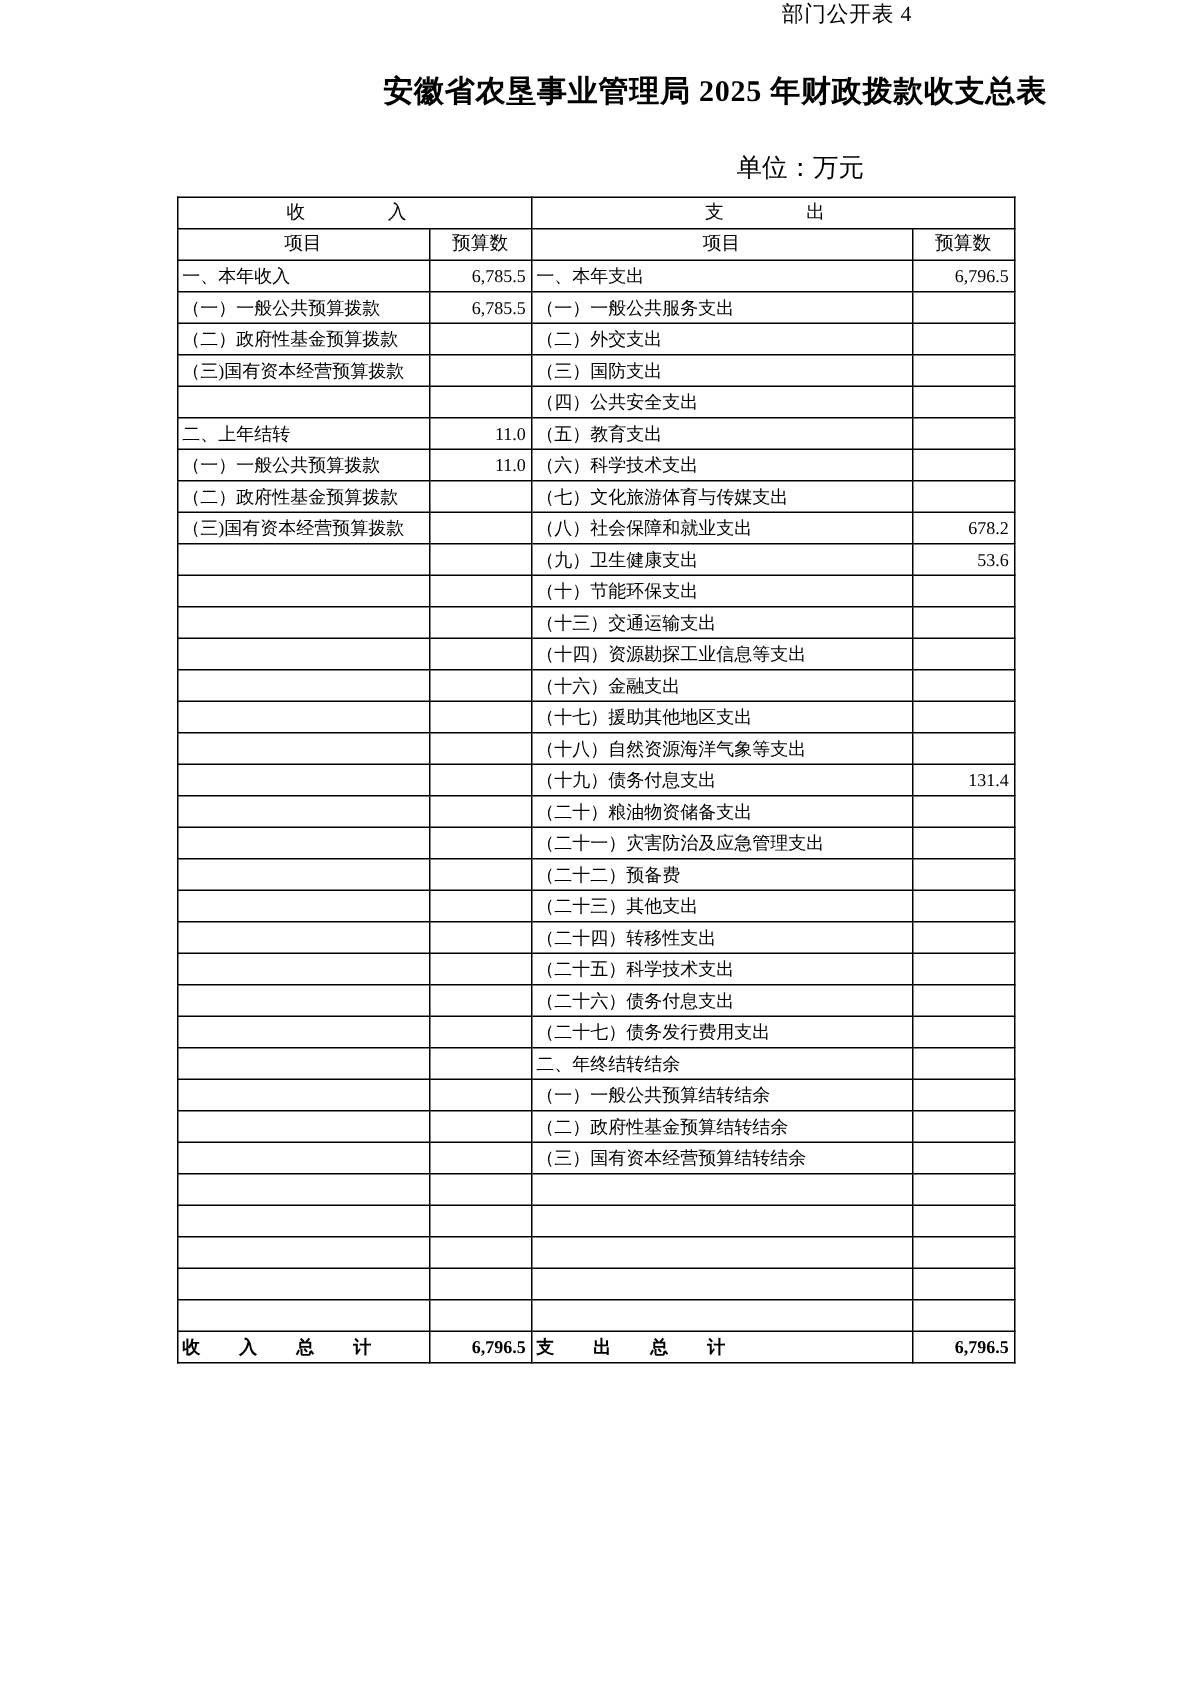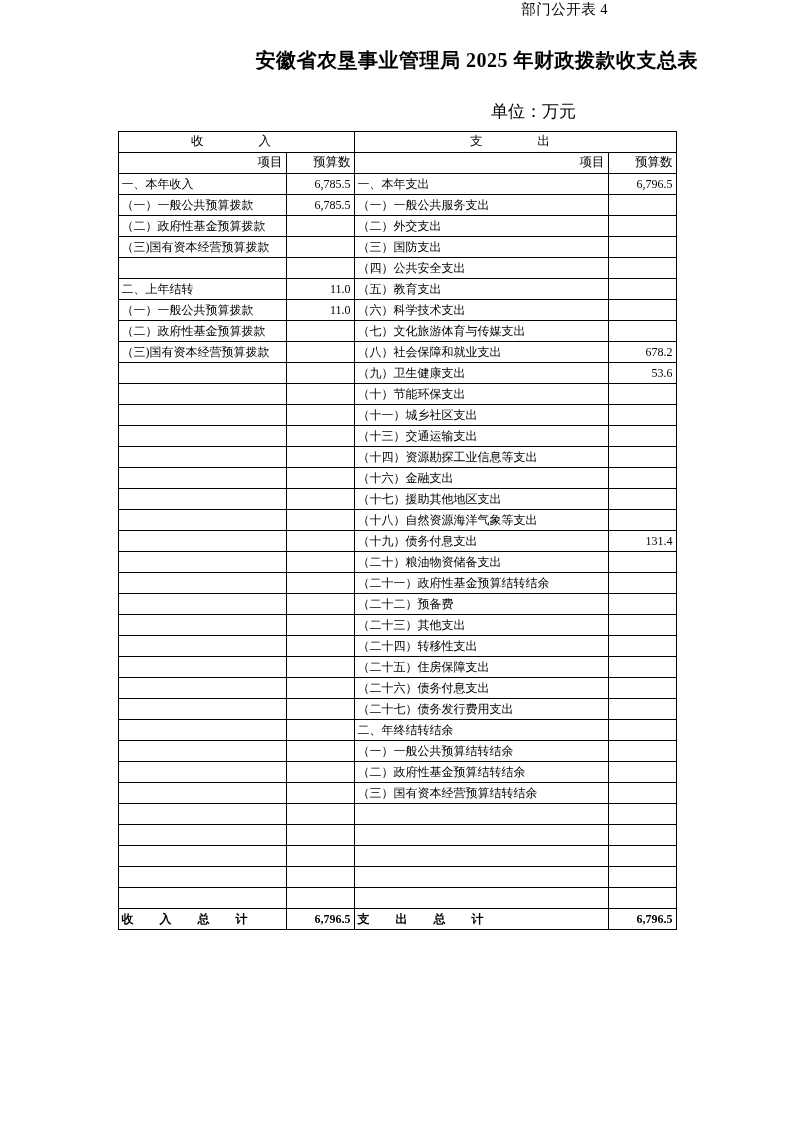--- a/index.html
+++ b/index.html
@@ -62,21 +62,21 @@
   .col-exp-item { width: 254px; }
   .col-exp-val  { width: 68px; }
 
   .hdr-group {
     text-align: center;
     letter-spacing: 10px;
     font-size: 12.5px;
     padding-left: 10px;
   }
   .hdr-sub {
-    text-align: right;
+    text-align: center;
     font-size: 12.5px;
   }
   .num {
     text-align: right;
     padding-right: 6px;
   }
   .lv1 { padding-left: 4px; }
   .lv2 { padding-left: 12px; }
   .total-row td {
     font-weight: bold;
@@ -184,26 +184,20 @@
         </tr>
         <tr>
           <td class="lv1"></td>
           <td class="num"></td>
           <td class="lv2">（十）节能环保支出</td>
           <td class="num"></td>
         </tr>
         <tr>
           <td class="lv1"></td>
           <td class="num"></td>
-          <td class="lv2">（十一）城乡社区支出</td>
-          <td class="num"></td>
-        </tr>
-        <tr>
-          <td class="lv1"></td>
-          <td class="num"></td>
           <td class="lv2">（十三）交通运输支出</td>
           <td class="num"></td>
         </tr>
         <tr>
           <td class="lv1"></td>
           <td class="num"></td>
           <td class="lv2">（十四）资源勘探工业信息等支出</td>
           <td class="num"></td>
         </tr>
         <tr>
@@ -232,21 +226,21 @@
         </tr>
         <tr>
           <td class="lv1"></td>
           <td class="num"></td>
           <td class="lv2">（二十）粮油物资储备支出</td>
           <td class="num"></td>
         </tr>
         <tr>
           <td class="lv1"></td>
           <td class="num"></td>
-          <td class="lv2">（二十一）政府性基金预算结转结余</td>
+          <td class="lv2">（二十一）灾害防治及应急管理支出</td>
           <td class="num"></td>
         </tr>
         <tr>
           <td class="lv1"></td>
           <td class="num"></td>
           <td class="lv2">（二十二）预备费</td>
           <td class="num"></td>
         </tr>
         <tr>
           <td class="lv1"></td>
@@ -256,21 +250,21 @@
         </tr>
         <tr>
           <td class="lv1"></td>
           <td class="num"></td>
           <td class="lv2">（二十四）转移性支出</td>
           <td class="num"></td>
         </tr>
         <tr>
           <td class="lv1"></td>
           <td class="num"></td>
-          <td class="lv2">（二十五）住房保障支出</td>
+          <td class="lv2">（二十五）科学技术支出</td>
           <td class="num"></td>
         </tr>
         <tr>
           <td class="lv1"></td>
           <td class="num"></td>
           <td class="lv2">（二十六）债务付息支出</td>
           <td class="num"></td>
         </tr>
         <tr>
           <td class="lv1"></td>

